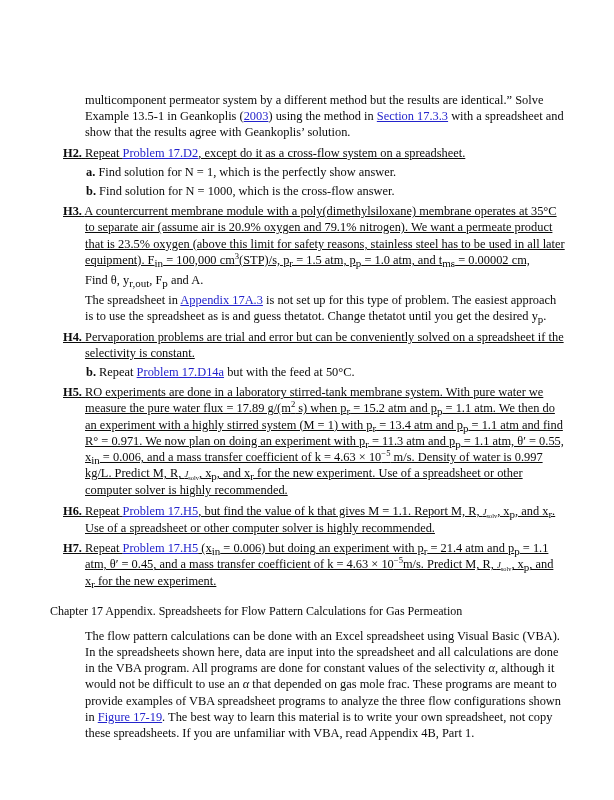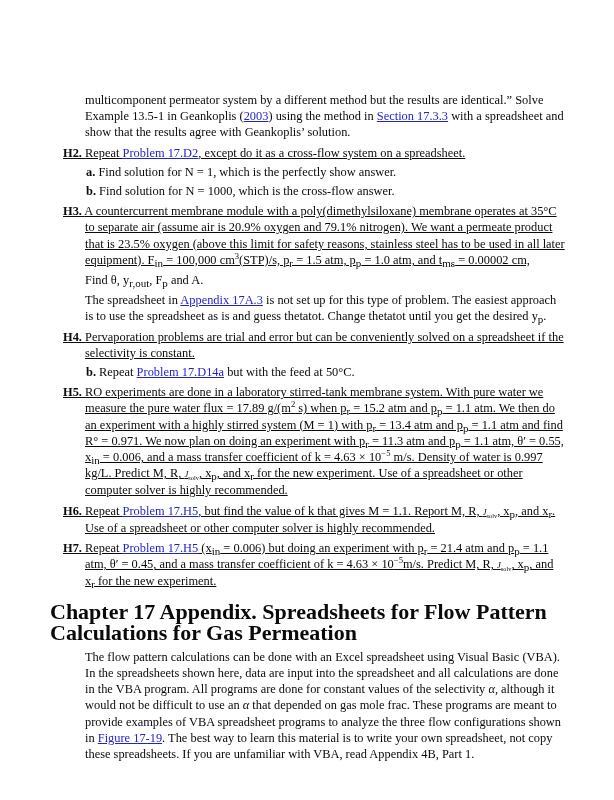--- a/index.html
+++ b/index.html
@@ -15,22 +15,22 @@
     color:#0a0a0a;
     margin-top:36px;
   }
   .blk{margin:0;}
   .cont{margin-left:35px;}
   .inner{margin-left:35px;margin-top:4px;}
   .problem{padding-left:35px;text-indent:-22px;margin-top:4px;text-decoration:underline;}
   .subitem{padding-left:51px;text-indent:-15px;margin-top:3px;}
   .plabel{font-weight:bold;}
   .heading{
-    font-weight:bold;
-    font-size:22px;
+    font-weight:normal;
+    font-size:12px;
     line-height:21px;
     margin:11px 0 6px 0;
   }
   a.lnk{color:#2323cc;text-decoration:underline;cursor:pointer;}
   sub{font-size:11px;line-height:0;}
   sup{font-size:8.6px;line-height:0;}
   i.tiny{font-size:8.6px;}
   sub.tinysub{font-size:6.4px;}
 </style>
 </head>

